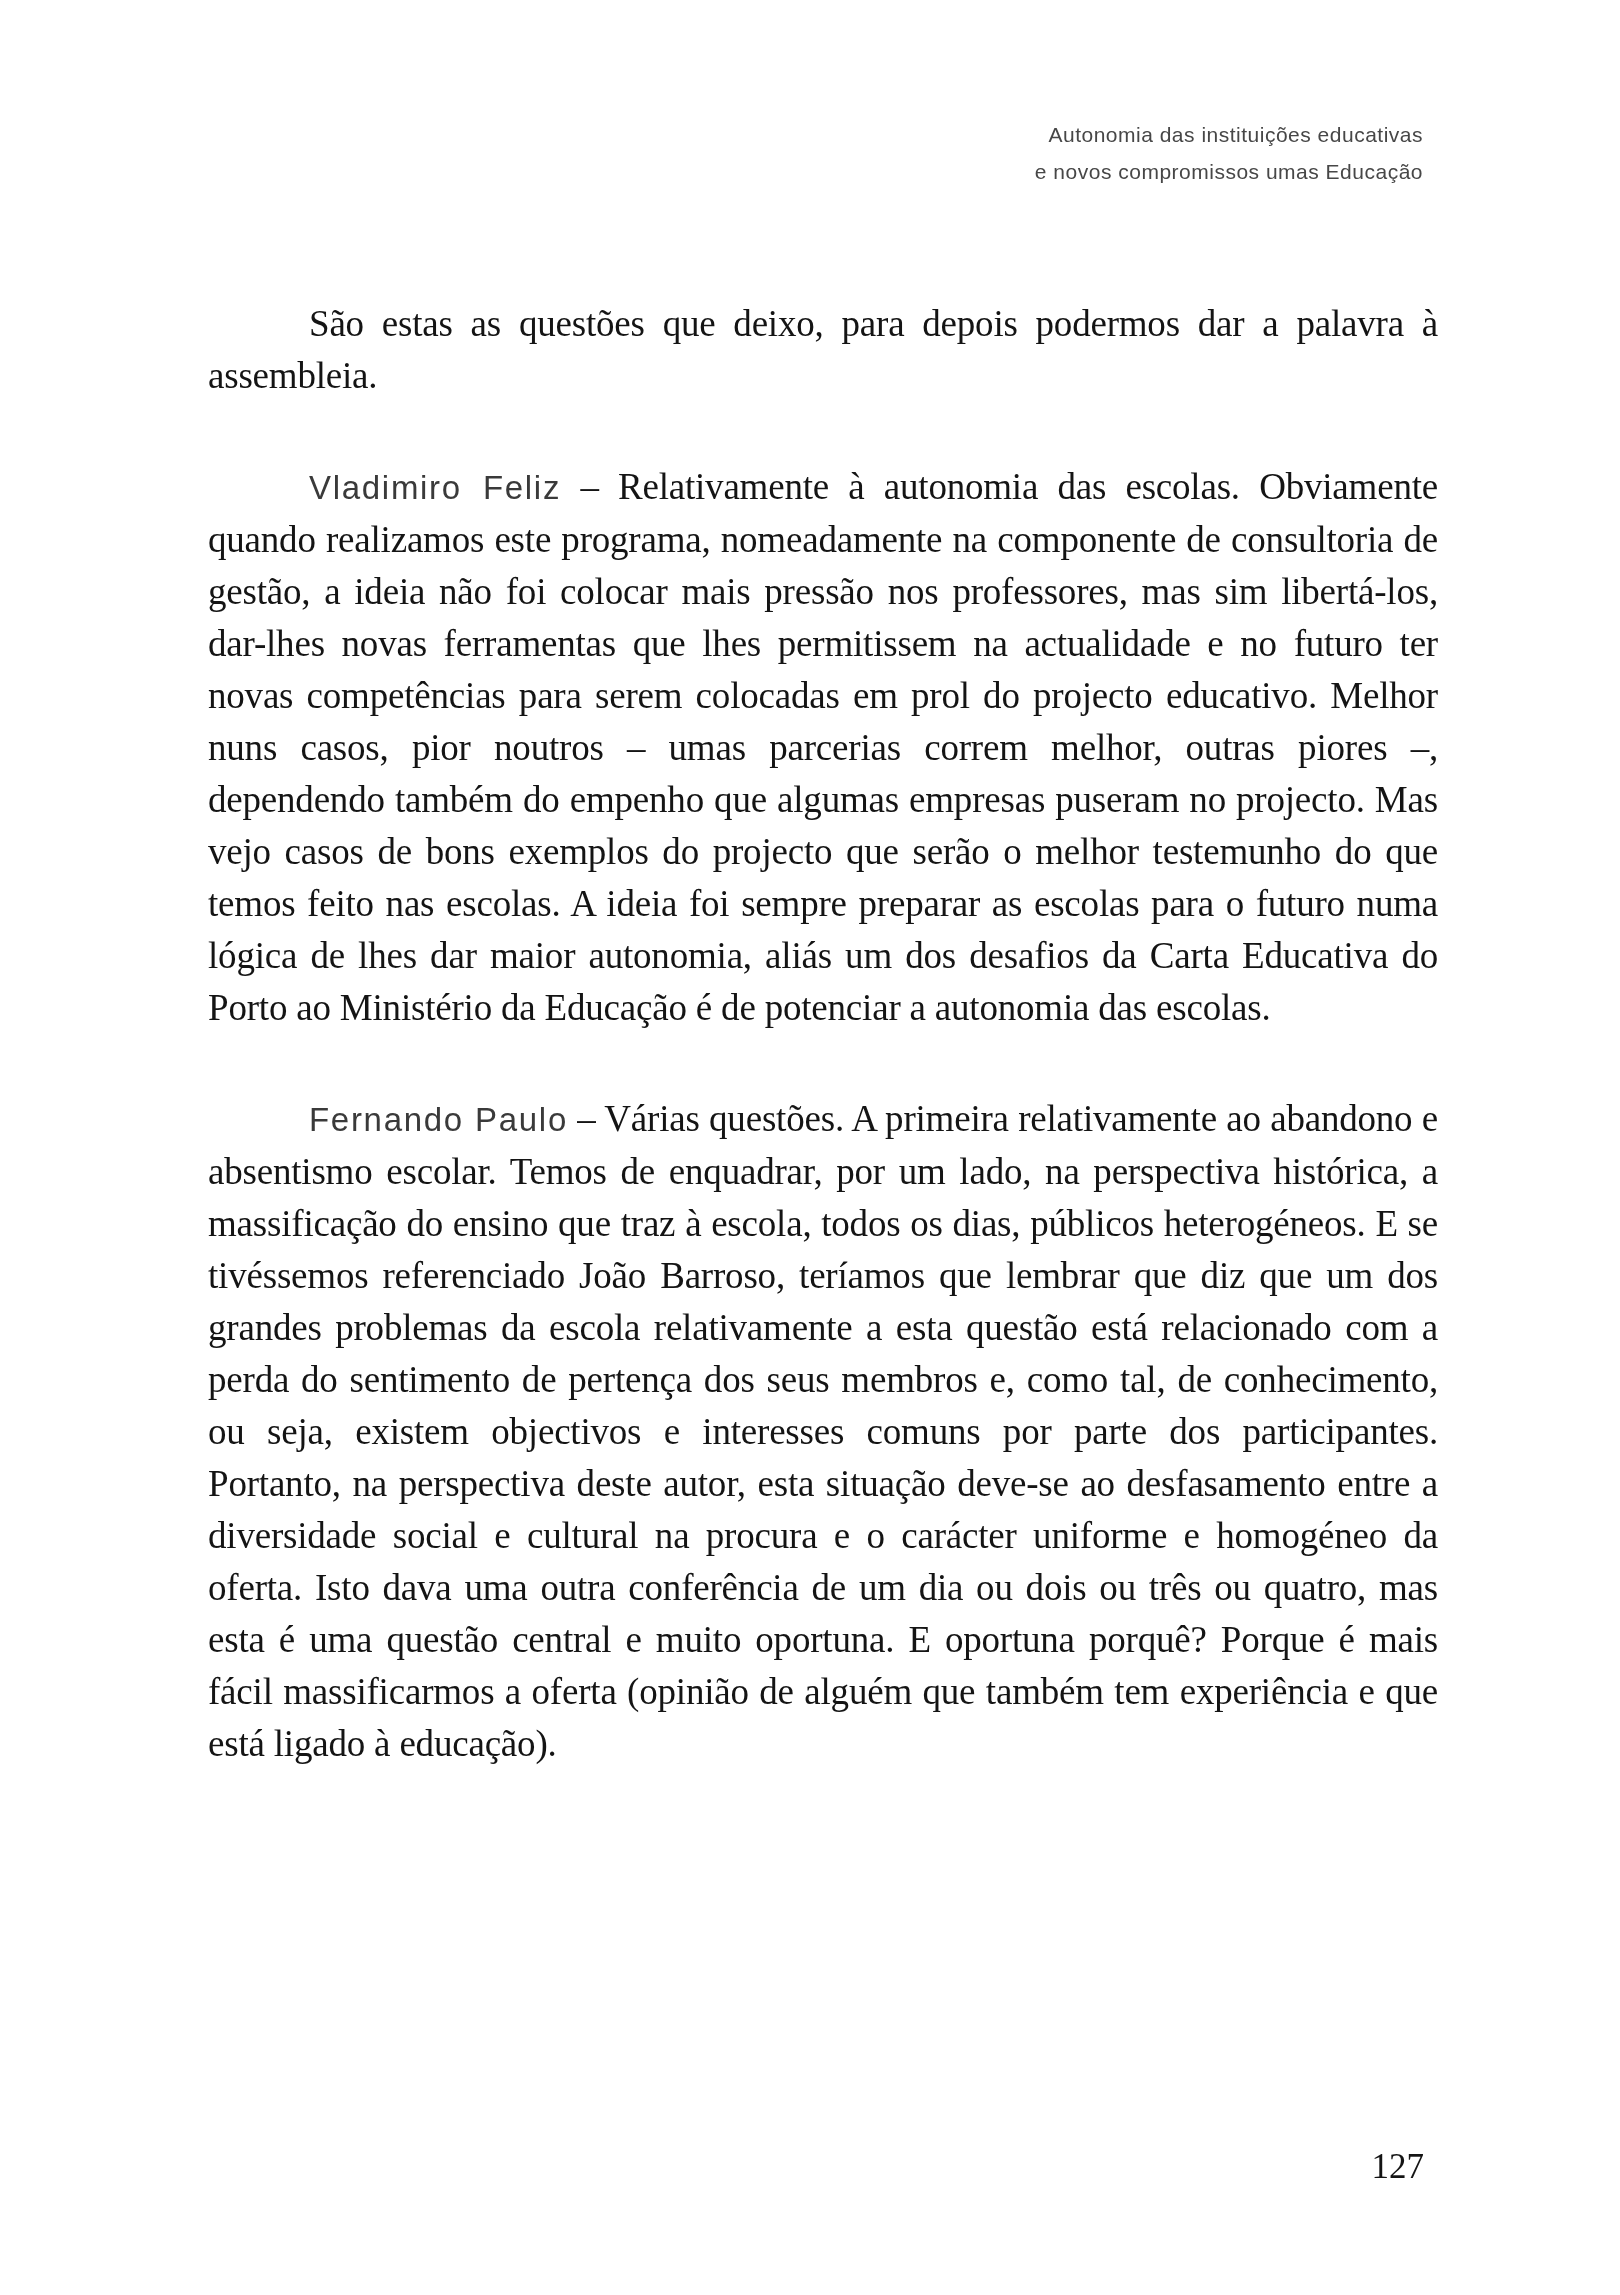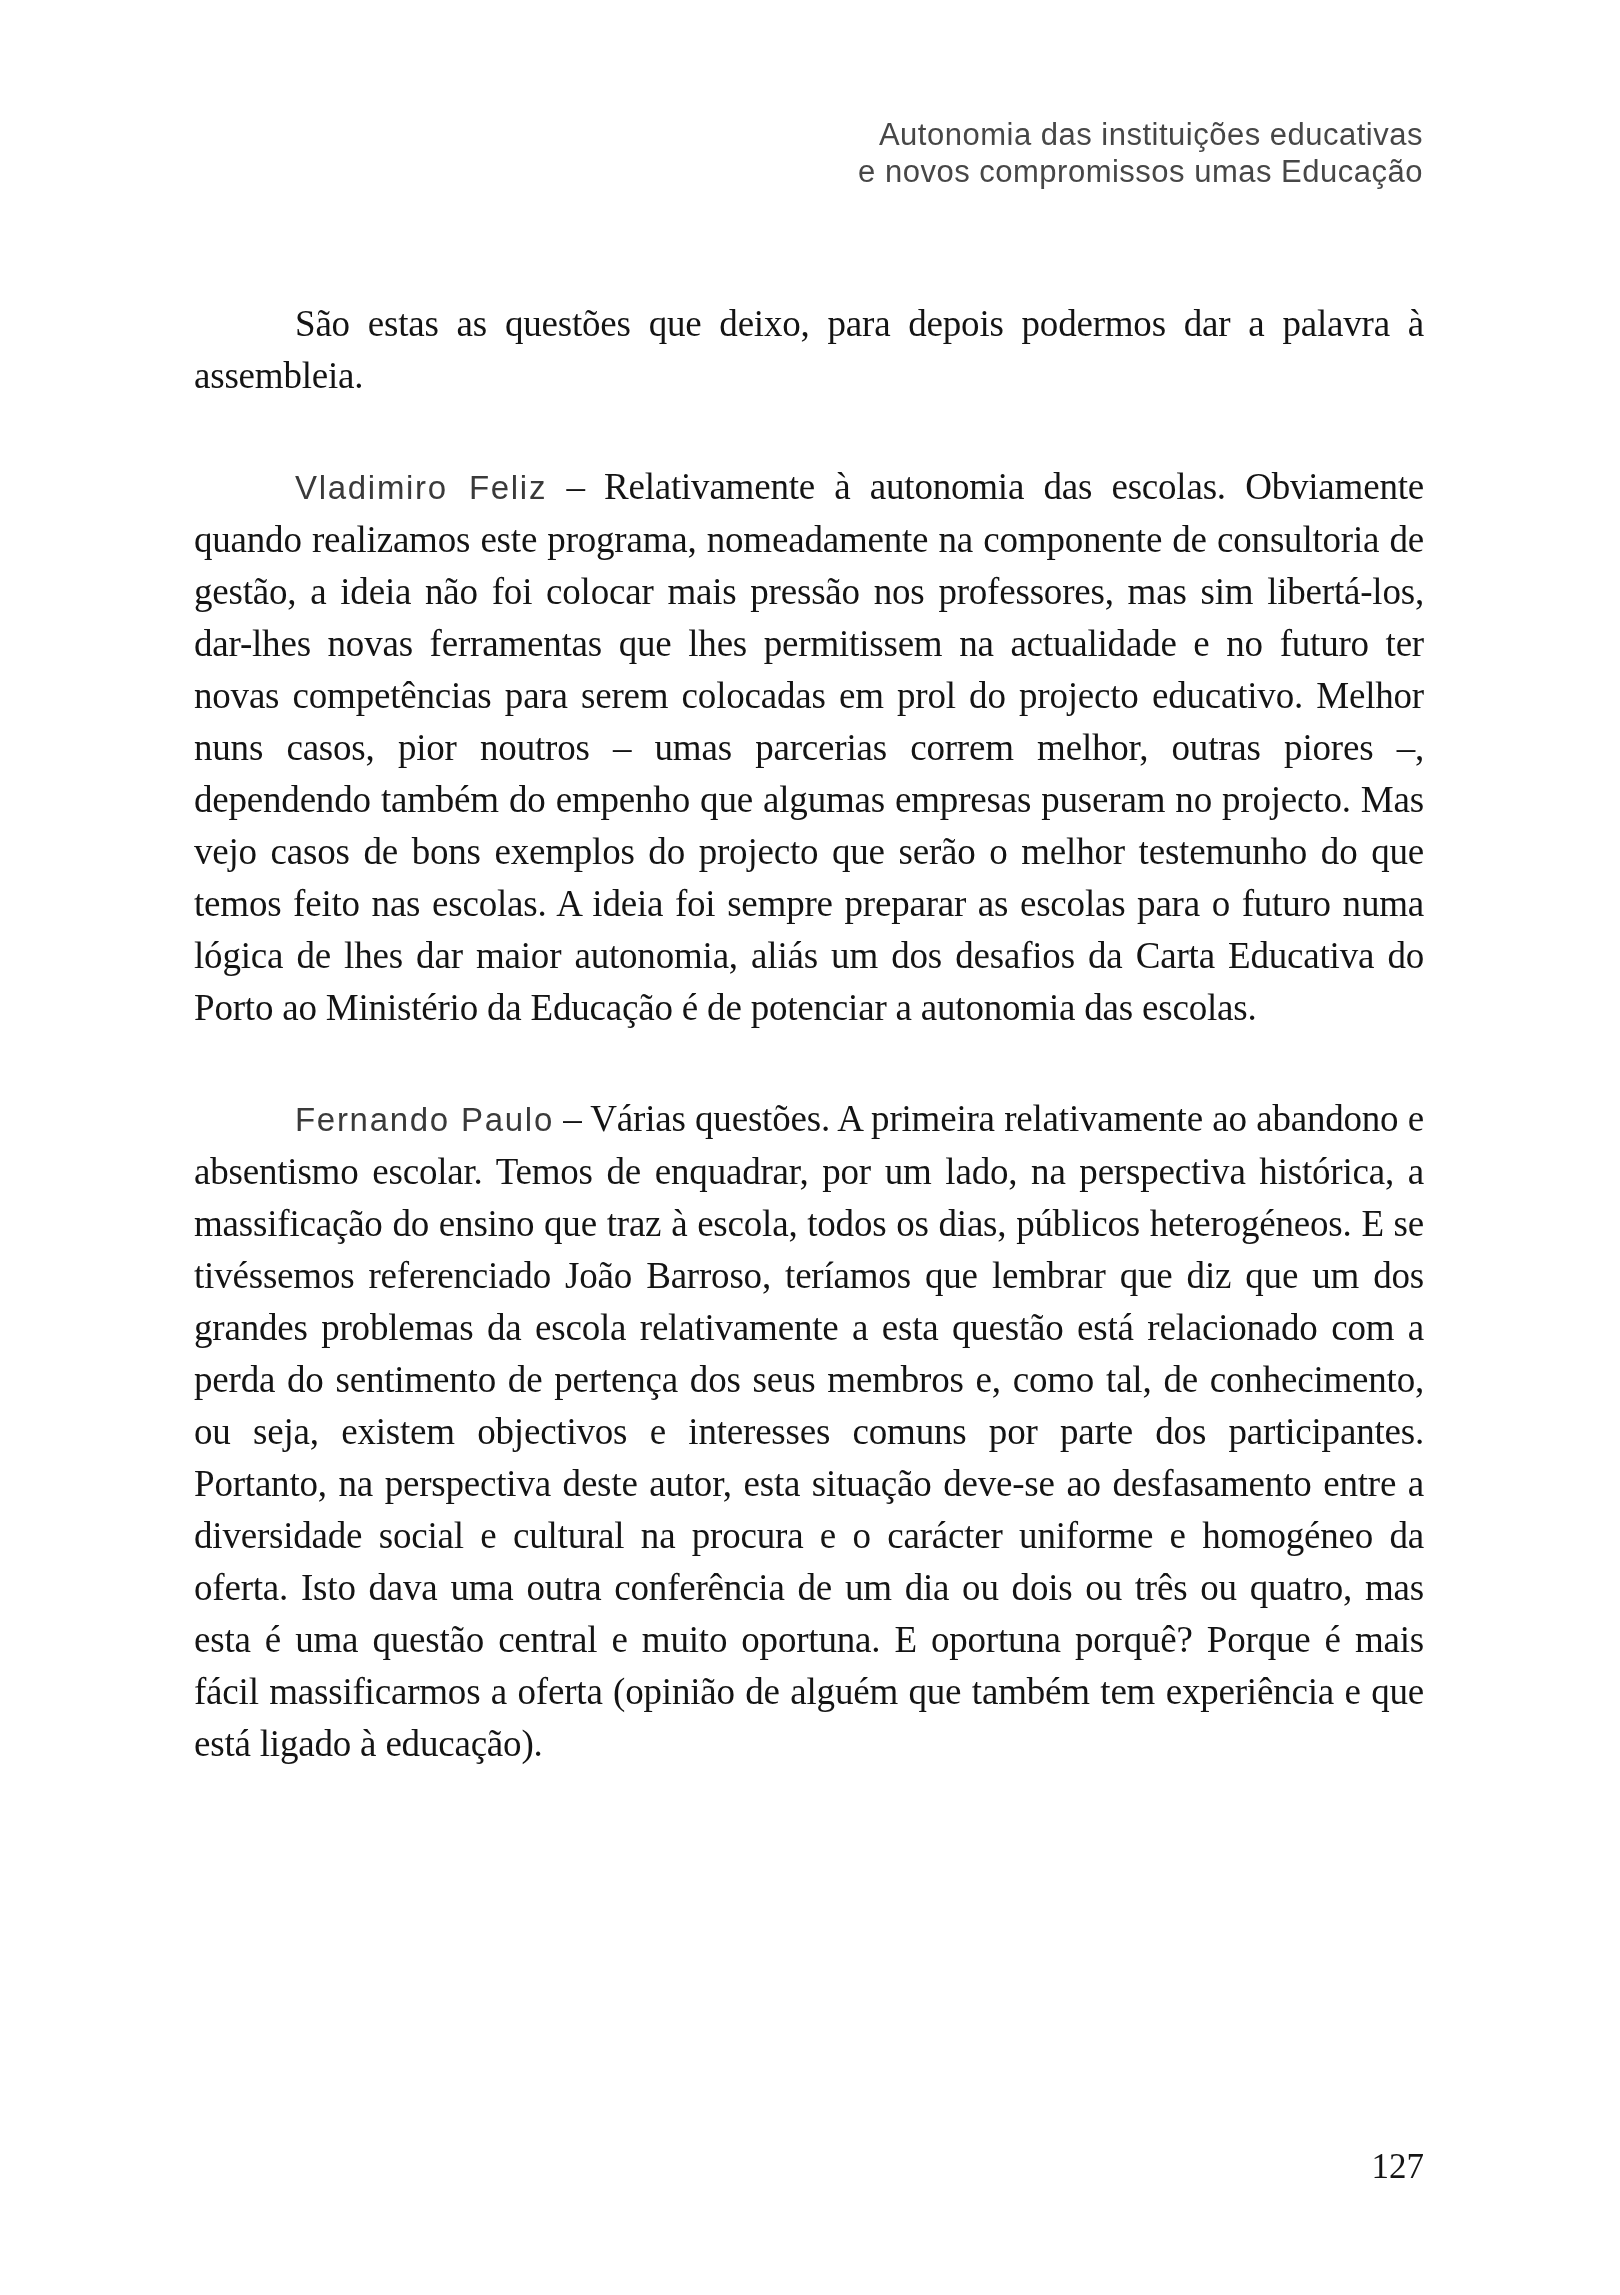--- a/index.html
+++ b/index.html
@@ -16,29 +16,29 @@
     font-family: "Liberation Serif", serif;
     color: #141414;
   }
   
   .running-header {
     position: absolute;
     top: 116px;
     right: 197px;
     text-align: right;
     font-family: "Liberation Sans", sans-serif;
-    font-size: 31px;
+    font-size: 21px;
     line-height: 37px;
     letter-spacing: 0.5px;
     color: #474747;
   }
   
   .page-body {
     position: absolute;
-    left: 194px;
+    left: 208px;
     top: 298px;
     width: 1230px;
   }
   .para {
     margin: 0;
     text-align: justify;
     text-indent: 101px;
     font-family: "Liberation Serif", serif;
     font-size: 37px;
     line-height: 52px;

